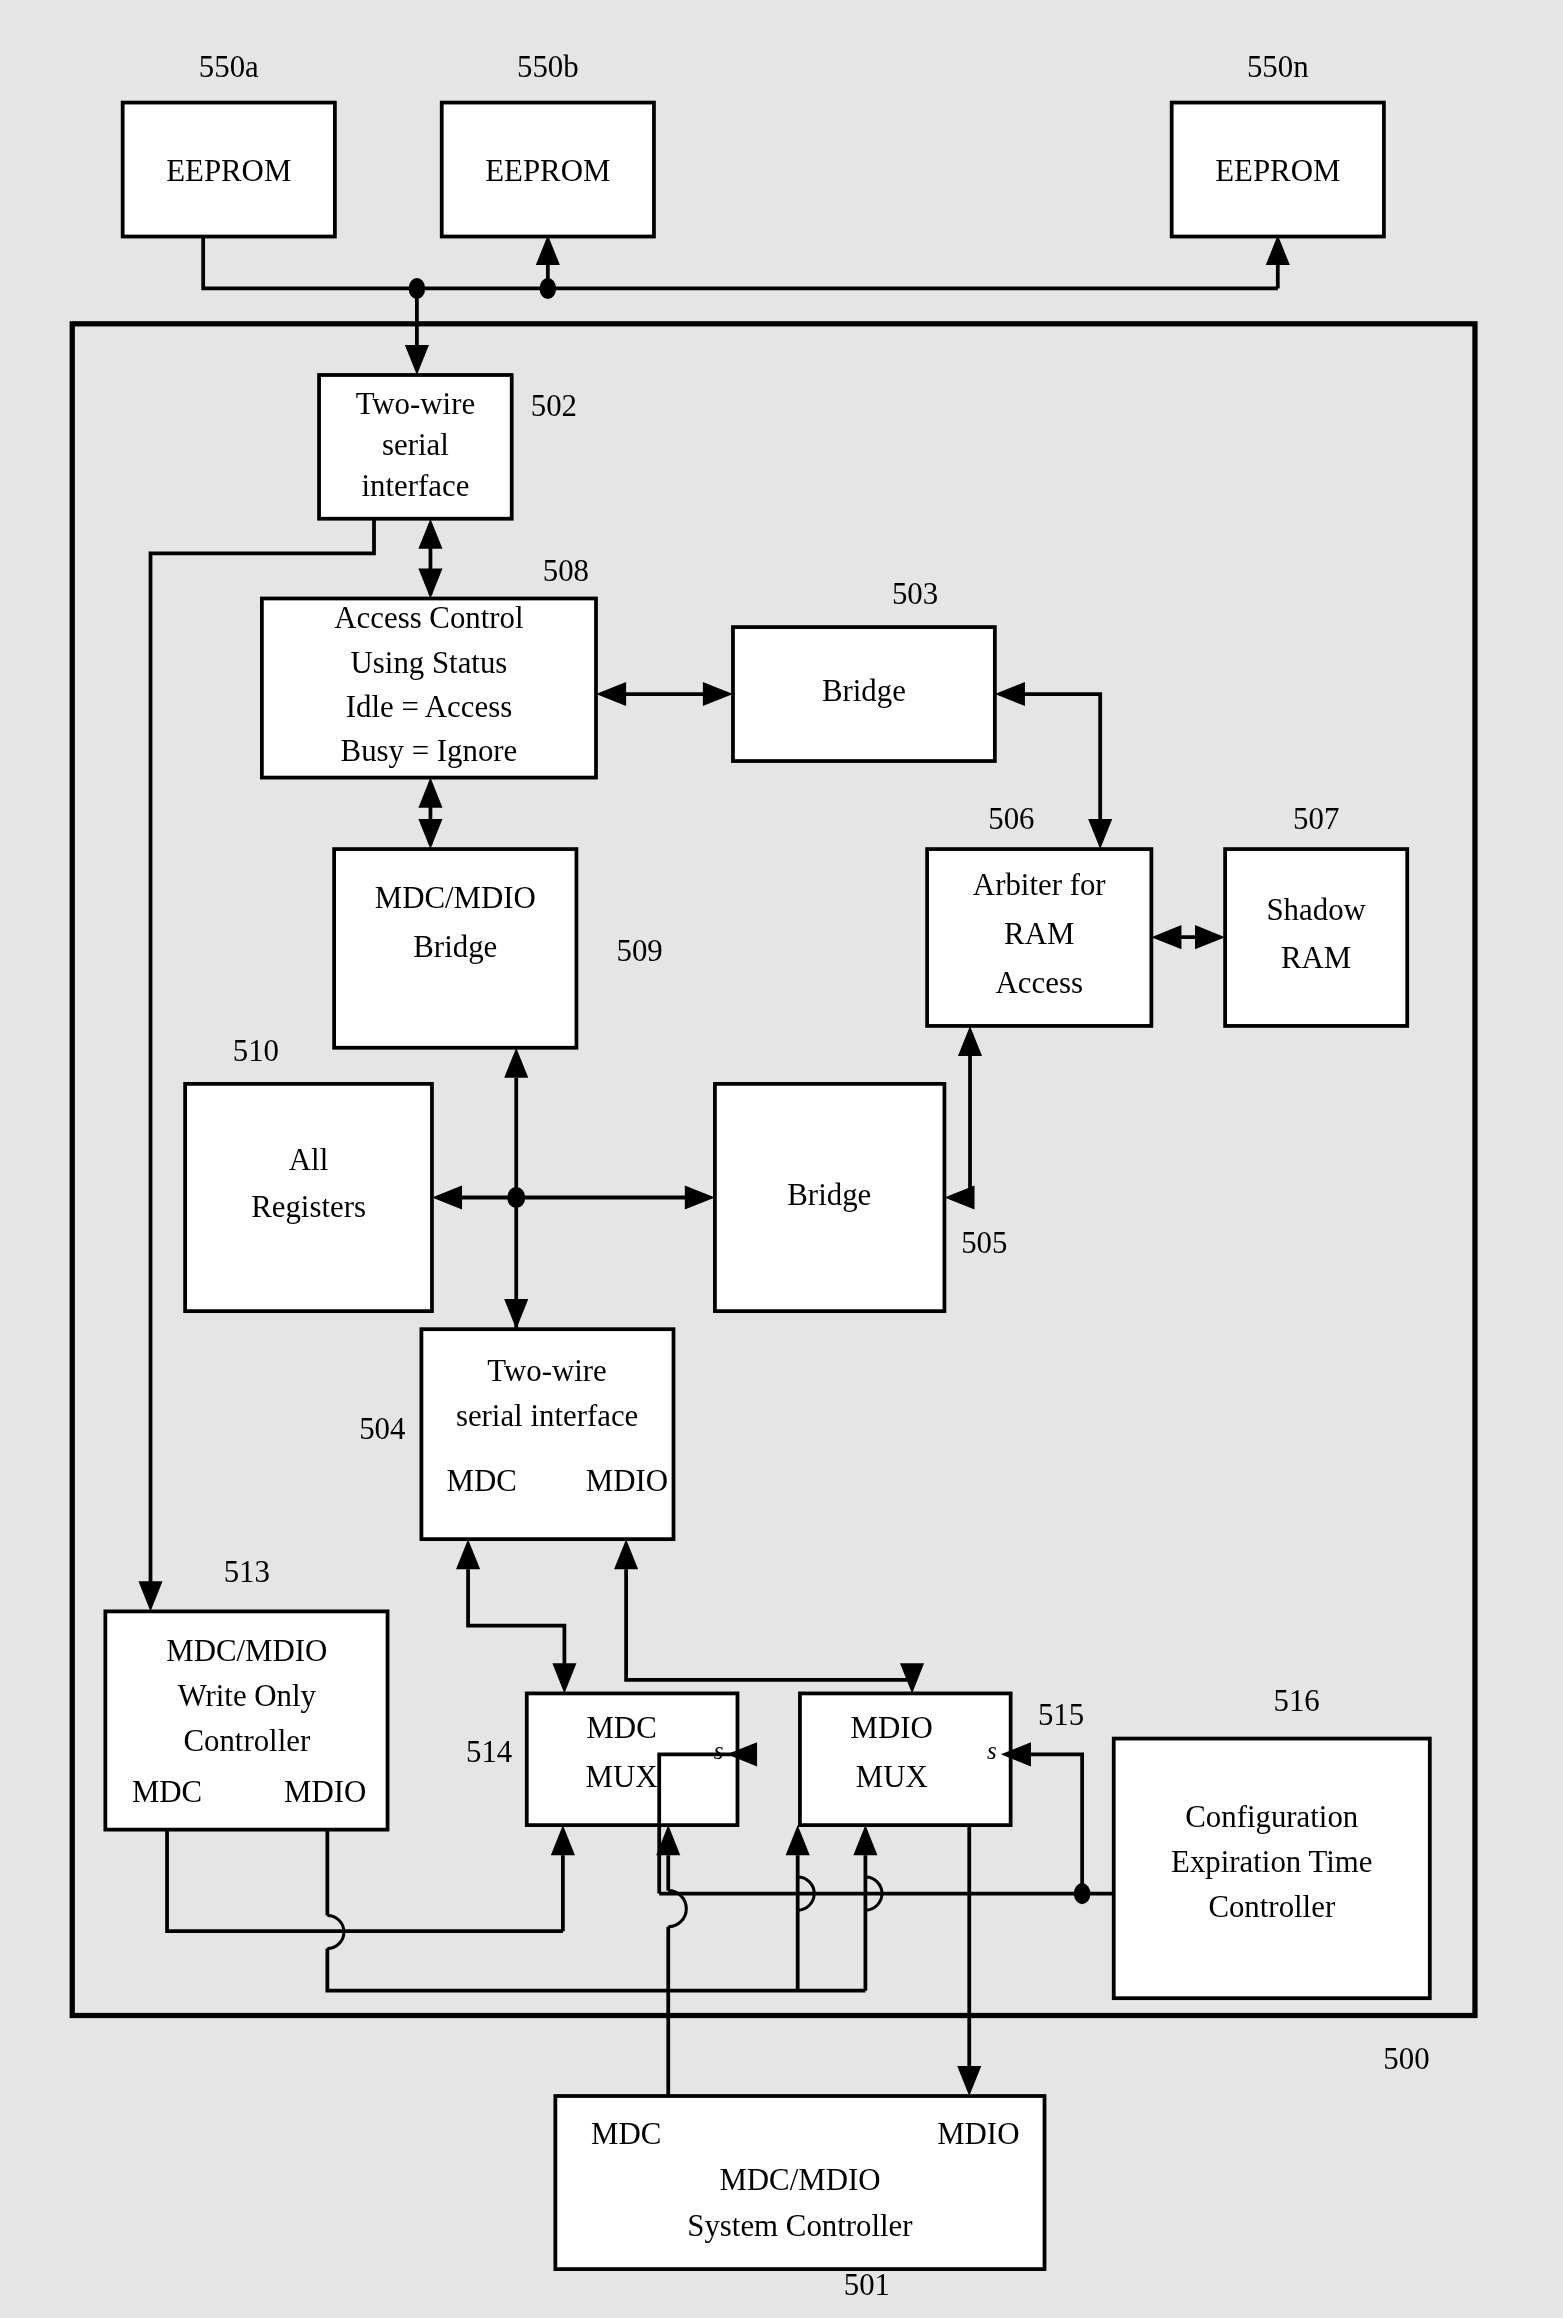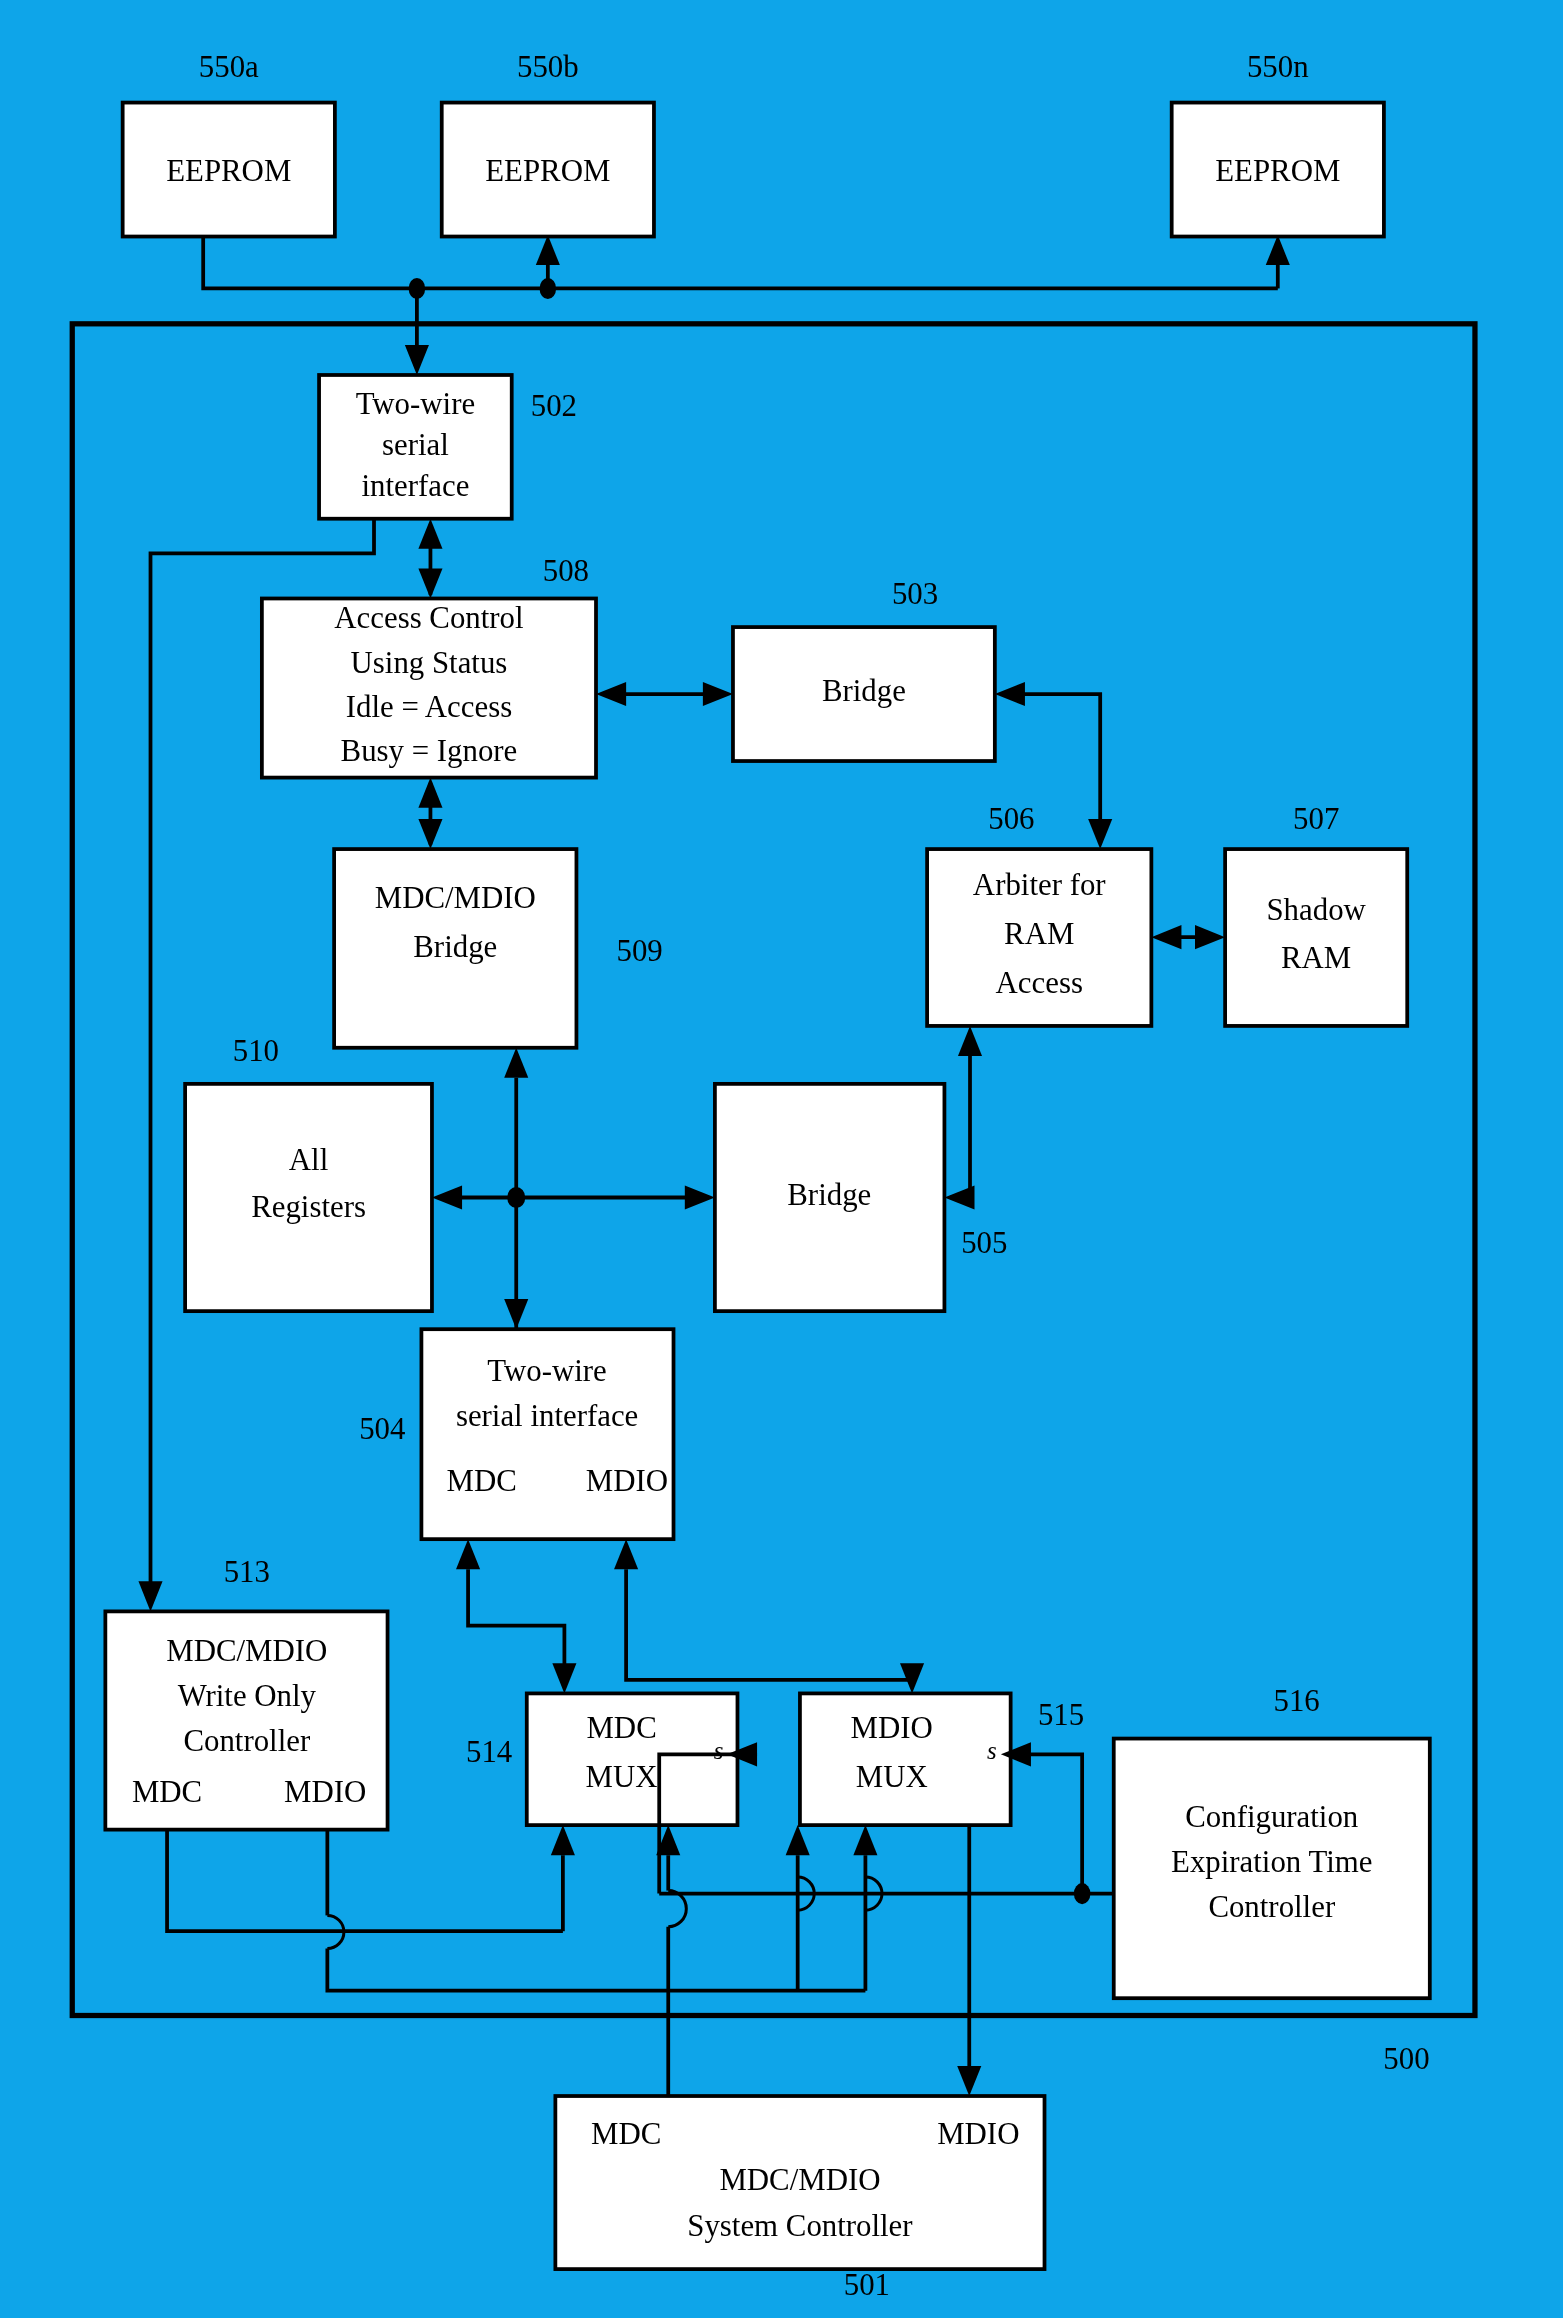--- a/index.html
+++ b/index.html
@@ -11,21 +11,21 @@
   body {
     width: 1563px;
     height: 2319px;
     font-family: "Liberation Serif", "DejaVu Serif", serif;
     overflow: hidden;
   }
   #figure-root {
     position: relative;
     width: 1563px;
     height: 2319px;
-    background: #0ea5e9;
+    background: #e5e5e5;
   }
   svg#figure-svg {
     position: absolute;
     top: 0;
     left: 0;
     width: 1563px;
     height: 2319px;
     display: block;
   }
   .box-rect {

